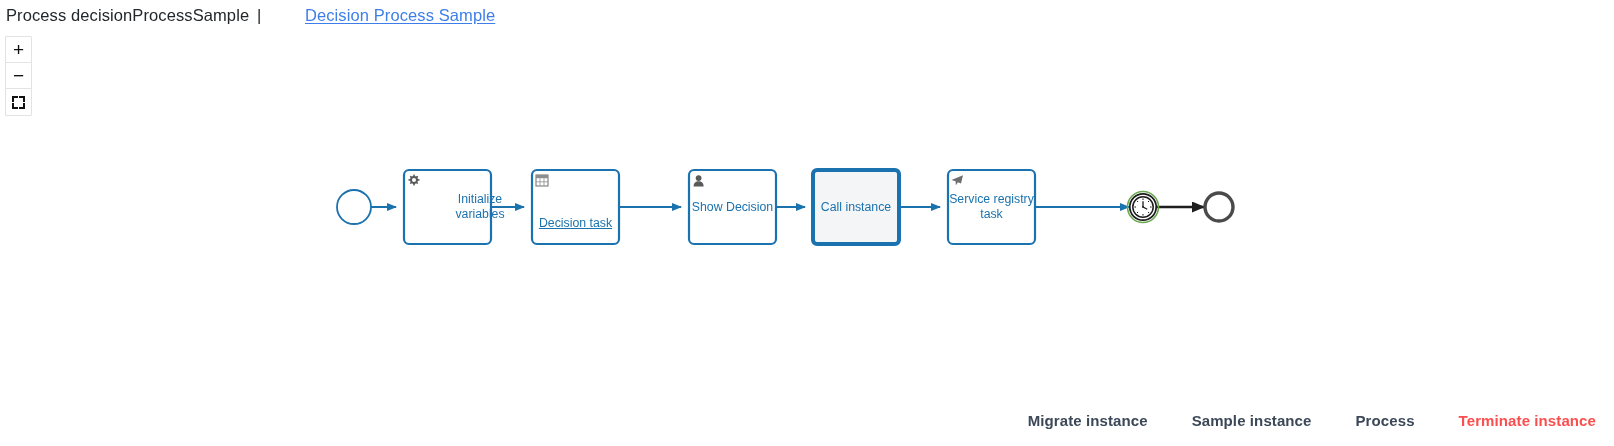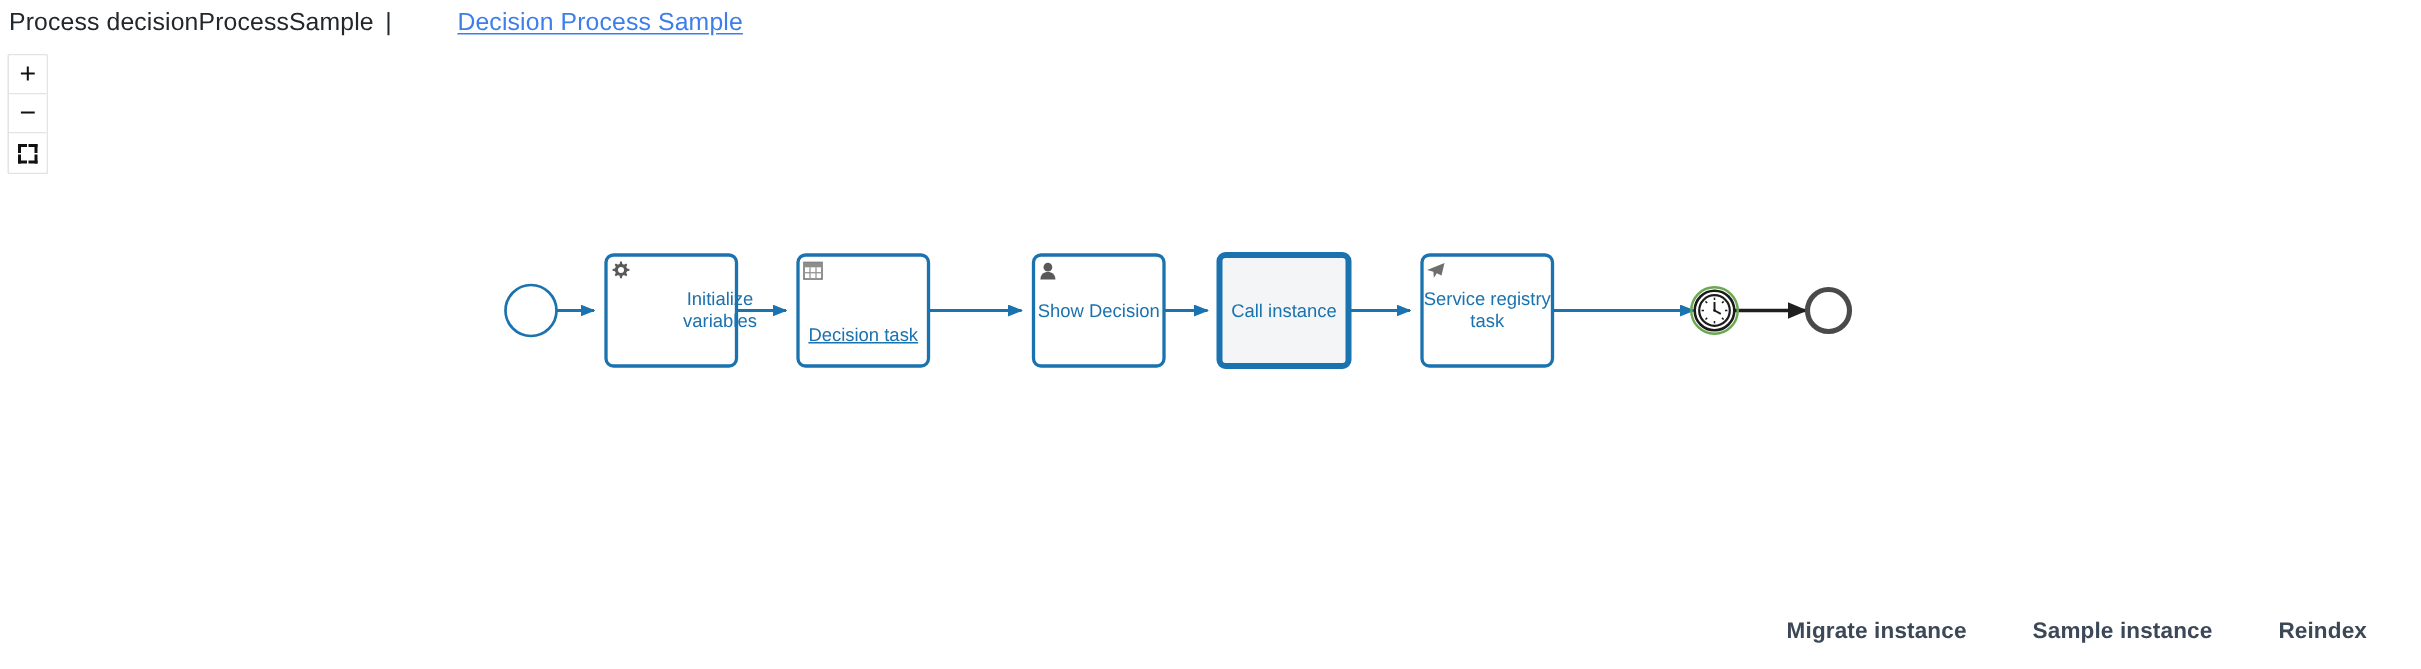--- a/index.html
+++ b/index.html
@@ -232,14 +232,15 @@
   <div class="bpmn-label" style="left:404px; top:192px; width:76px;margin-left:38px;">Initialize variables</div>
   <div class="bpmn-label" style="left:532px; top:216px; width:87px;text-decoration:underline;">Decision task</div>
   <div class="bpmn-label" style="left:689px; top:200px; width:87px;">Show Decision</div>
   <div class="bpmn-label" style="left:813px; top:200px; width:86px;">Call instance</div>
   <div class="bpmn-label" style="left:948px; top:192px; width:87px;">Service registry task</div>
 </div>
 
 <div id="action-bar">
   <button class="action-btn">Migrate instance</button>
   <button class="action-btn">Sample instance</button>
-  <button class="action-btn">Reindex</button>
+  <button class="action-btn">Process</button>
+  <button class="action-btn danger">Terminate instance</button>
 </div>
 
 </body></html>

